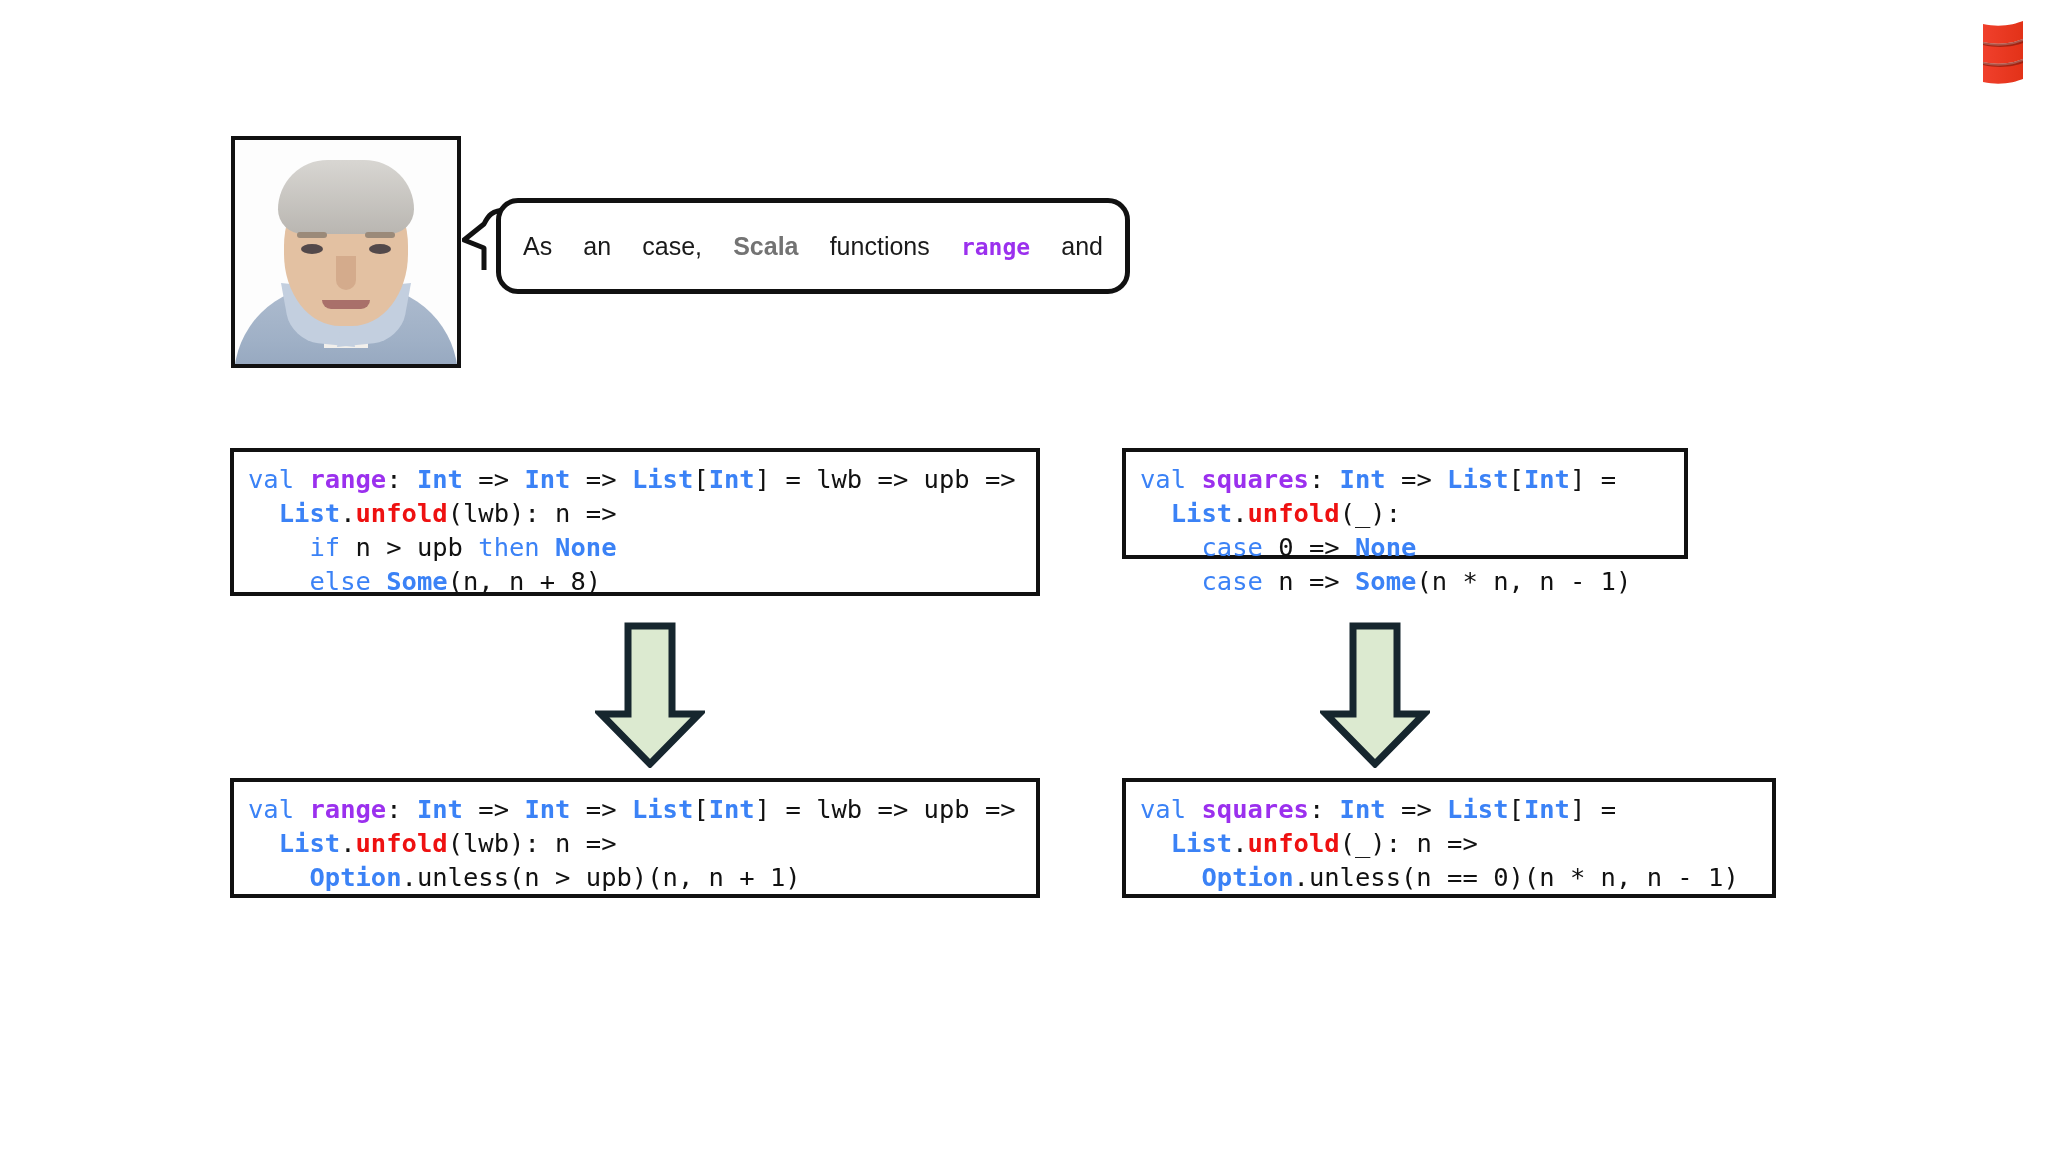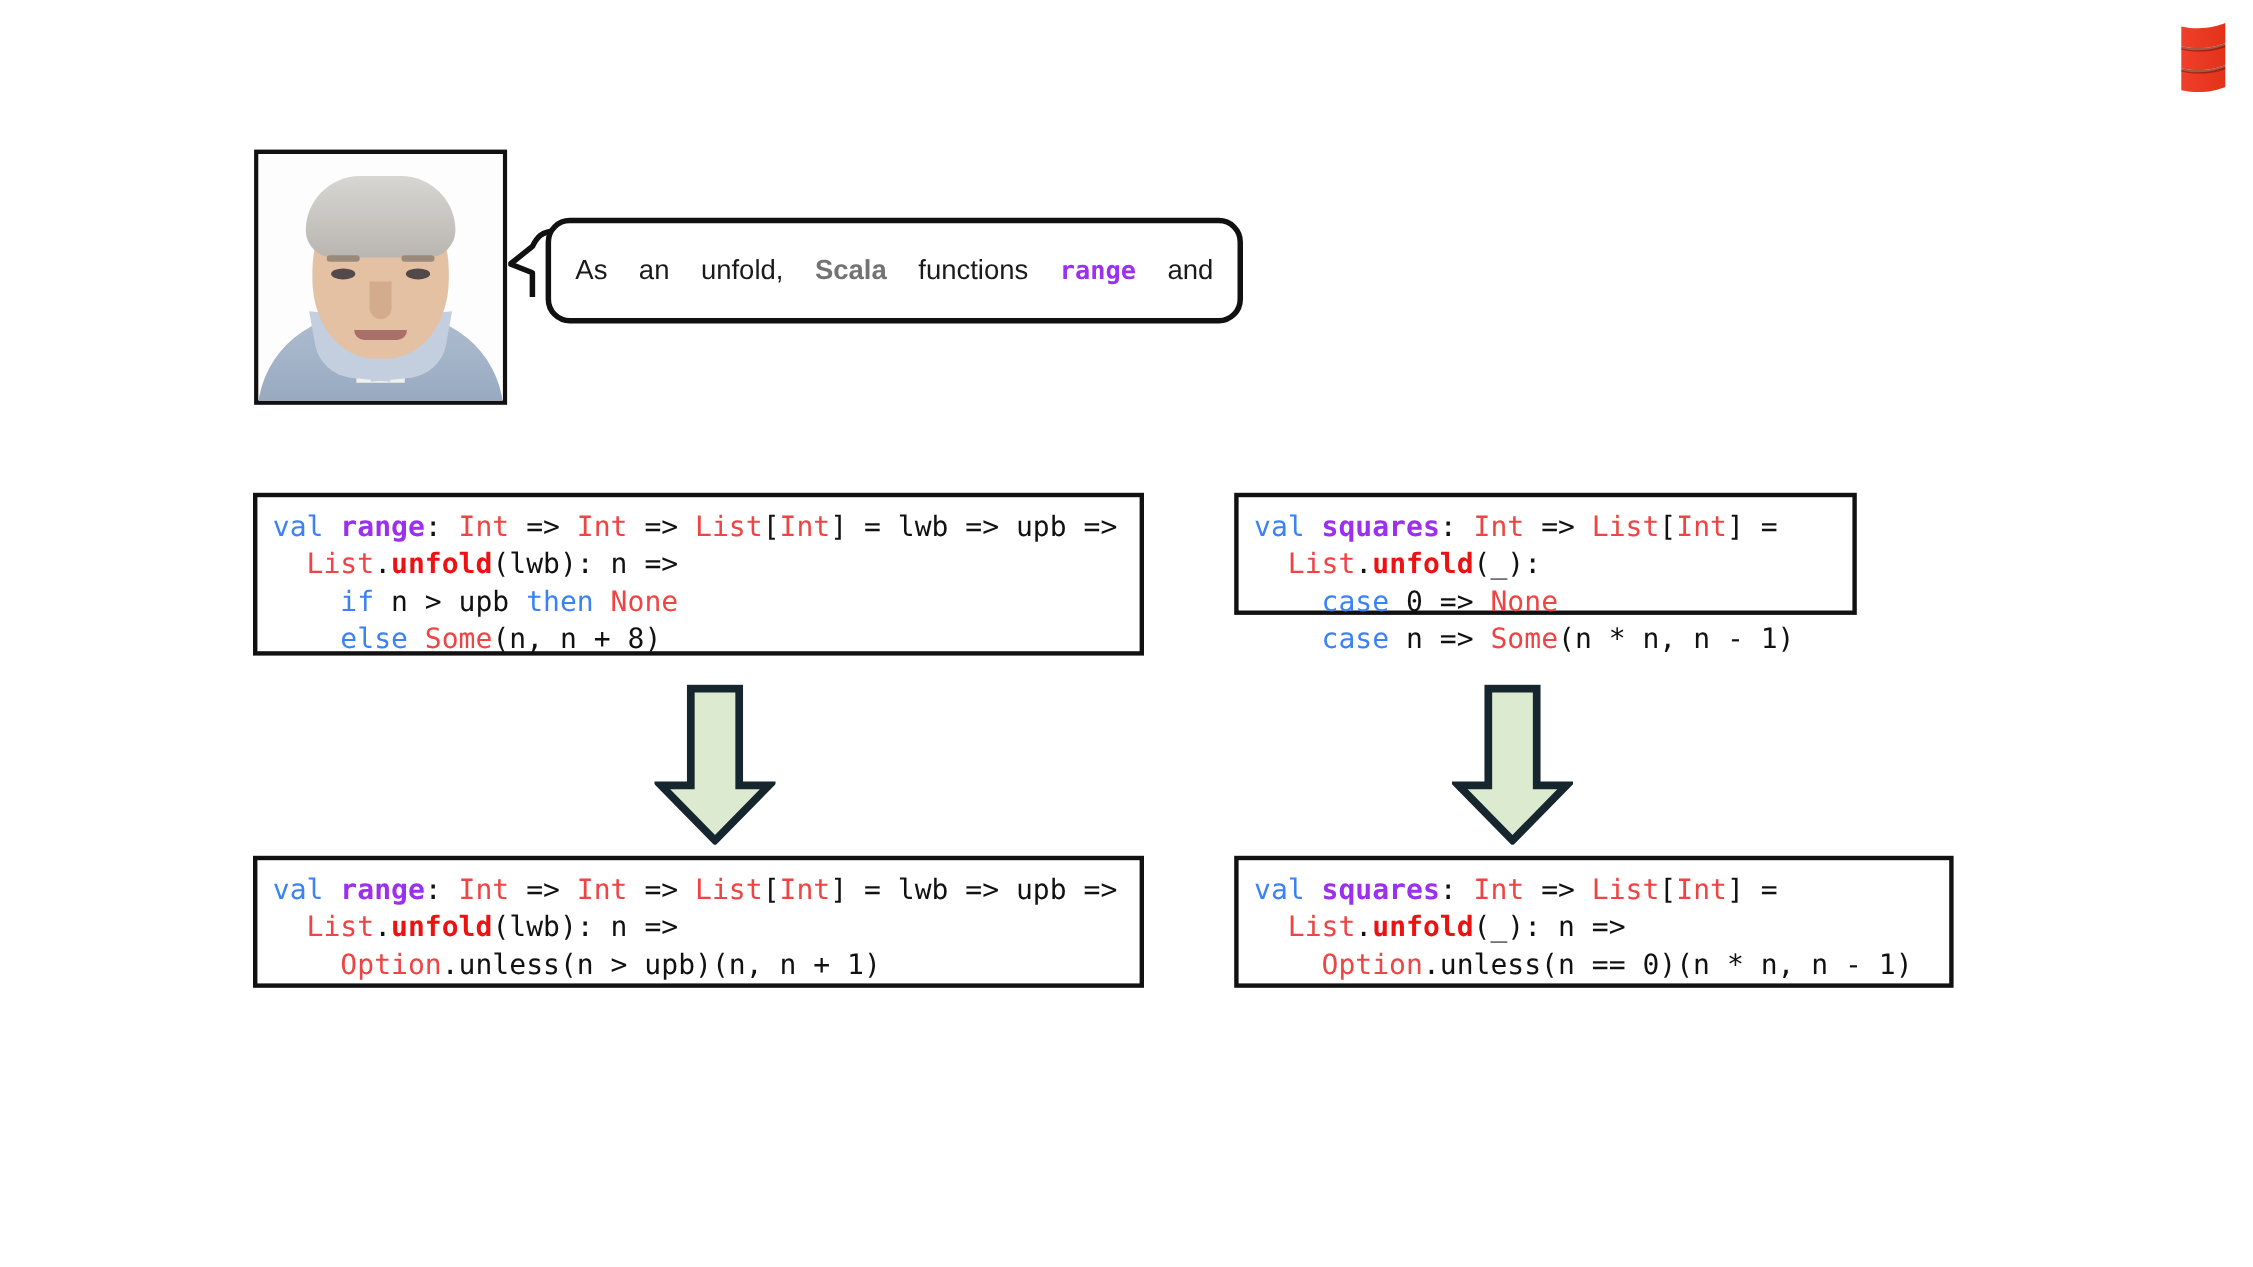--- a/index.html
+++ b/index.html
@@ -166,21 +166,21 @@
     white-space: pre;
     color: #111111;
   }
   #code-tl { left: 230px; top: 448px;  width: 810px; height: 148px; }
   #code-tr { left: 1122px; top: 448px; width: 566px; height: 111px; }
   #code-bl { left: 230px; top: 778px;  width: 810px; height: 120px; }
   #code-br { left: 1122px; top: 778px; width: 654px; height: 120px; }
 
   .t-kw   { color: #3b82f6; font-weight: normal; }   
   .t-id   { color: #9b30ee; font-weight: bold; }   
-  .t-type { color: #ef4444; font-weight: normal; }   
+  .t-type { color: #3b82f6; font-weight: bold; }   
   .t-fn   { color: #ee1111; font-weight: bold; }   
   .t-pl   { color: #111111; }                      
 
   
   .arrow { position: absolute; }
   #arrow-left  { left: 595px;  top: 622px; width: 110px; height: 146px; }
   #arrow-right { left: 1320px; top: 622px; width: 110px; height: 146px; }
 </style>
 </head>
 <body>
@@ -221,21 +221,21 @@
 </div>
 
 <div class="tail">
   <svg viewBox="0 0 46 68" width="46" height="68">
     <path d="M44 4 C30 4, 26 10, 22 18 L2 34 L22 42 L22 64" fill="#ffffff" stroke="#111111" stroke-width="5" stroke-linejoin="round"></path>
   </svg>
 </div>
 
 <div class="bubble">
   <div class="bubble-text">
-    <span class="bubble-line justify"><span>As   an   unfold,  </span><span class="kw-scala">Scala</span><span>  functions  </span><span class="kw-ident">range</span><span>  and</span></span>
+    <span class="bubble-line justify"><span>As   an   case,  </span><span class="kw-scala">Scala</span><span>  functions  </span><span class="kw-ident">range</span><span>  and</span></span>
   </div>
 </div>
 
 <div class="code-box" id="code-tl"><span><span class="t-kw">val</span><span class="t-pl"> </span><span class="t-id">range</span><span class="t-pl">: </span><span class="t-type">Int</span><span class="t-pl"> =&gt; </span><span class="t-type">Int</span><span class="t-pl"> =&gt; </span><span class="t-type">List</span><span class="t-pl">[</span><span class="t-type">Int</span><span class="t-pl">] = lwb =&gt; upb =&gt;</span></span>
 <span><span class="t-pl">  </span><span class="t-type">List</span><span class="t-pl">.</span><span class="t-fn">unfold</span><span class="t-pl">(lwb): n =&gt;</span></span>
 <span><span class="t-pl">    </span><span class="t-kw">if</span><span class="t-pl"> n &gt; upb </span><span class="t-kw">then</span><span class="t-pl"> </span><span class="t-type">None</span></span>
 <span><span class="t-pl">    </span><span class="t-kw">else</span><span class="t-pl"> </span><span class="t-type">Some</span><span class="t-pl">(n, n + 8)</span></span></div>
 
 <div class="code-box" id="code-tr"><span><span class="t-kw">val</span><span class="t-pl"> </span><span class="t-id">squares</span><span class="t-pl">: </span><span class="t-type">Int</span><span class="t-pl"> =&gt; </span><span class="t-type">List</span><span class="t-pl">[</span><span class="t-type">Int</span><span class="t-pl">] =</span></span>
 <span><span class="t-pl">  </span><span class="t-type">List</span><span class="t-pl">.</span><span class="t-fn">unfold</span><span class="t-pl">(_):</span></span>

